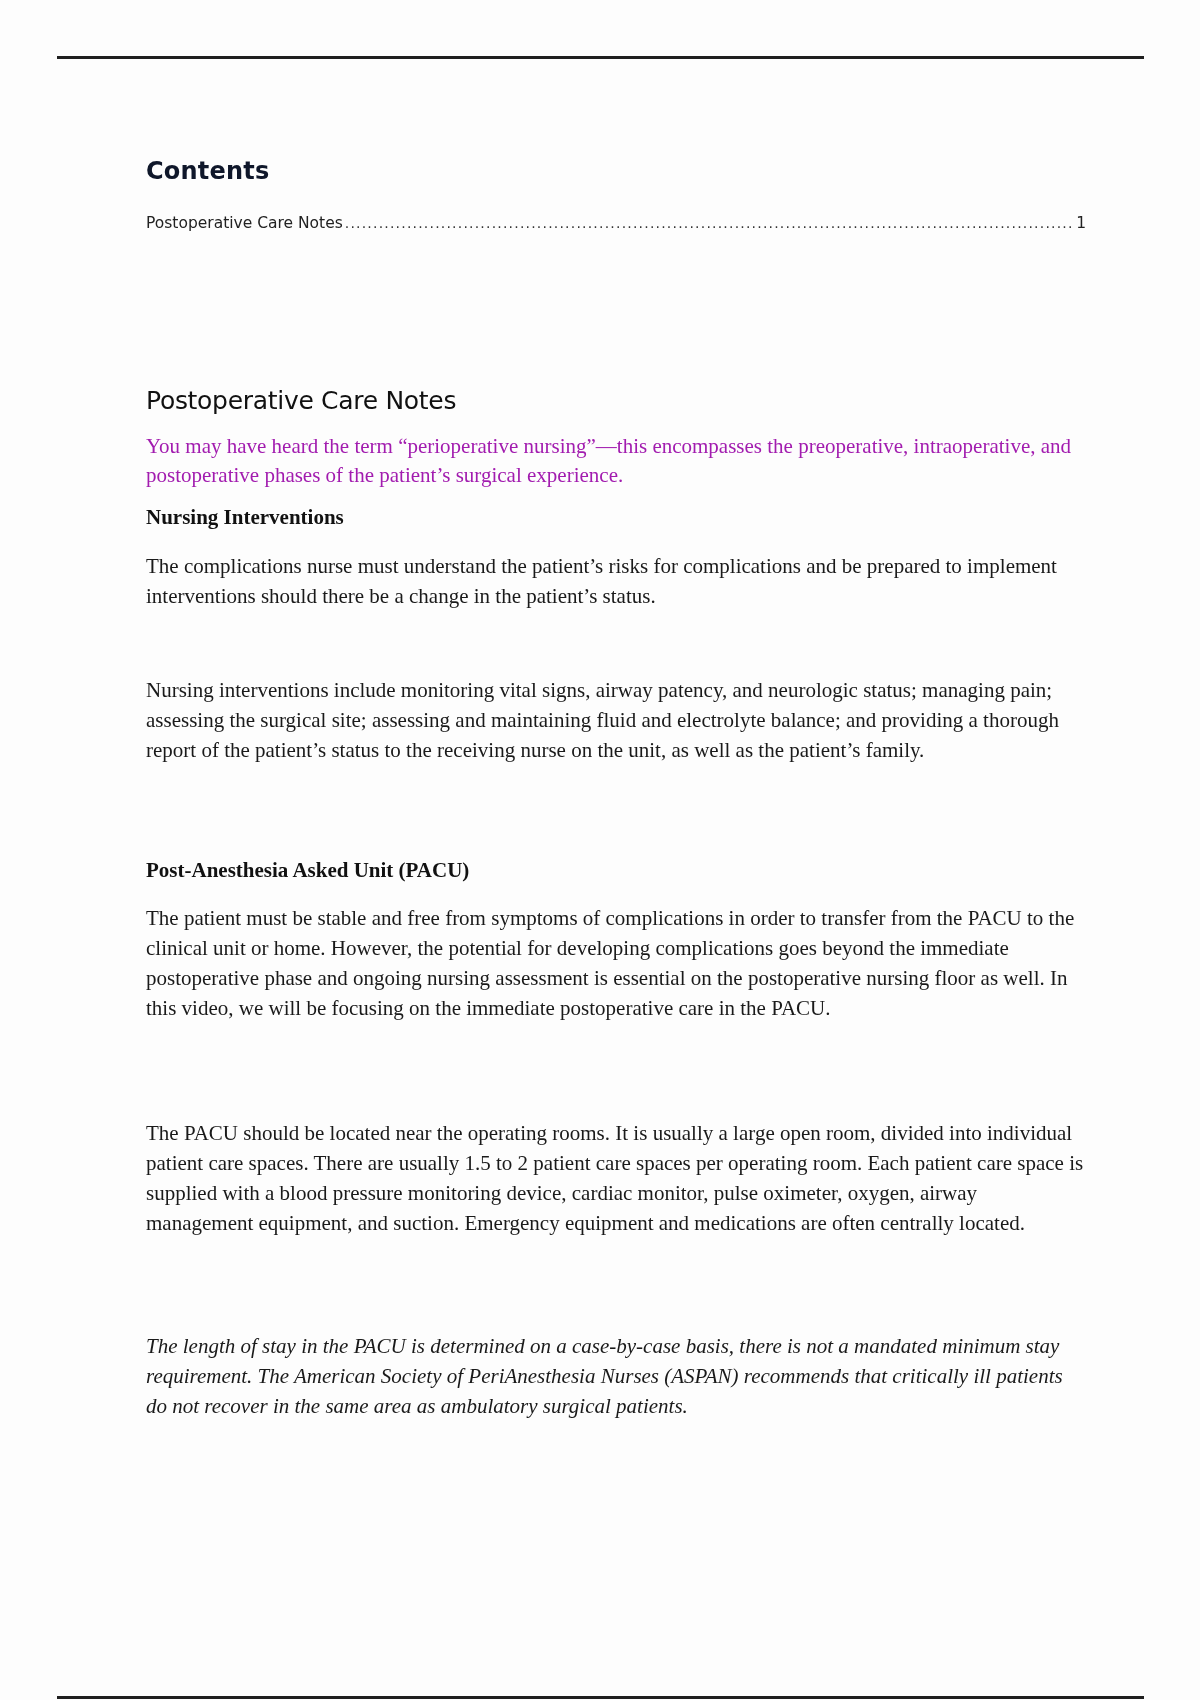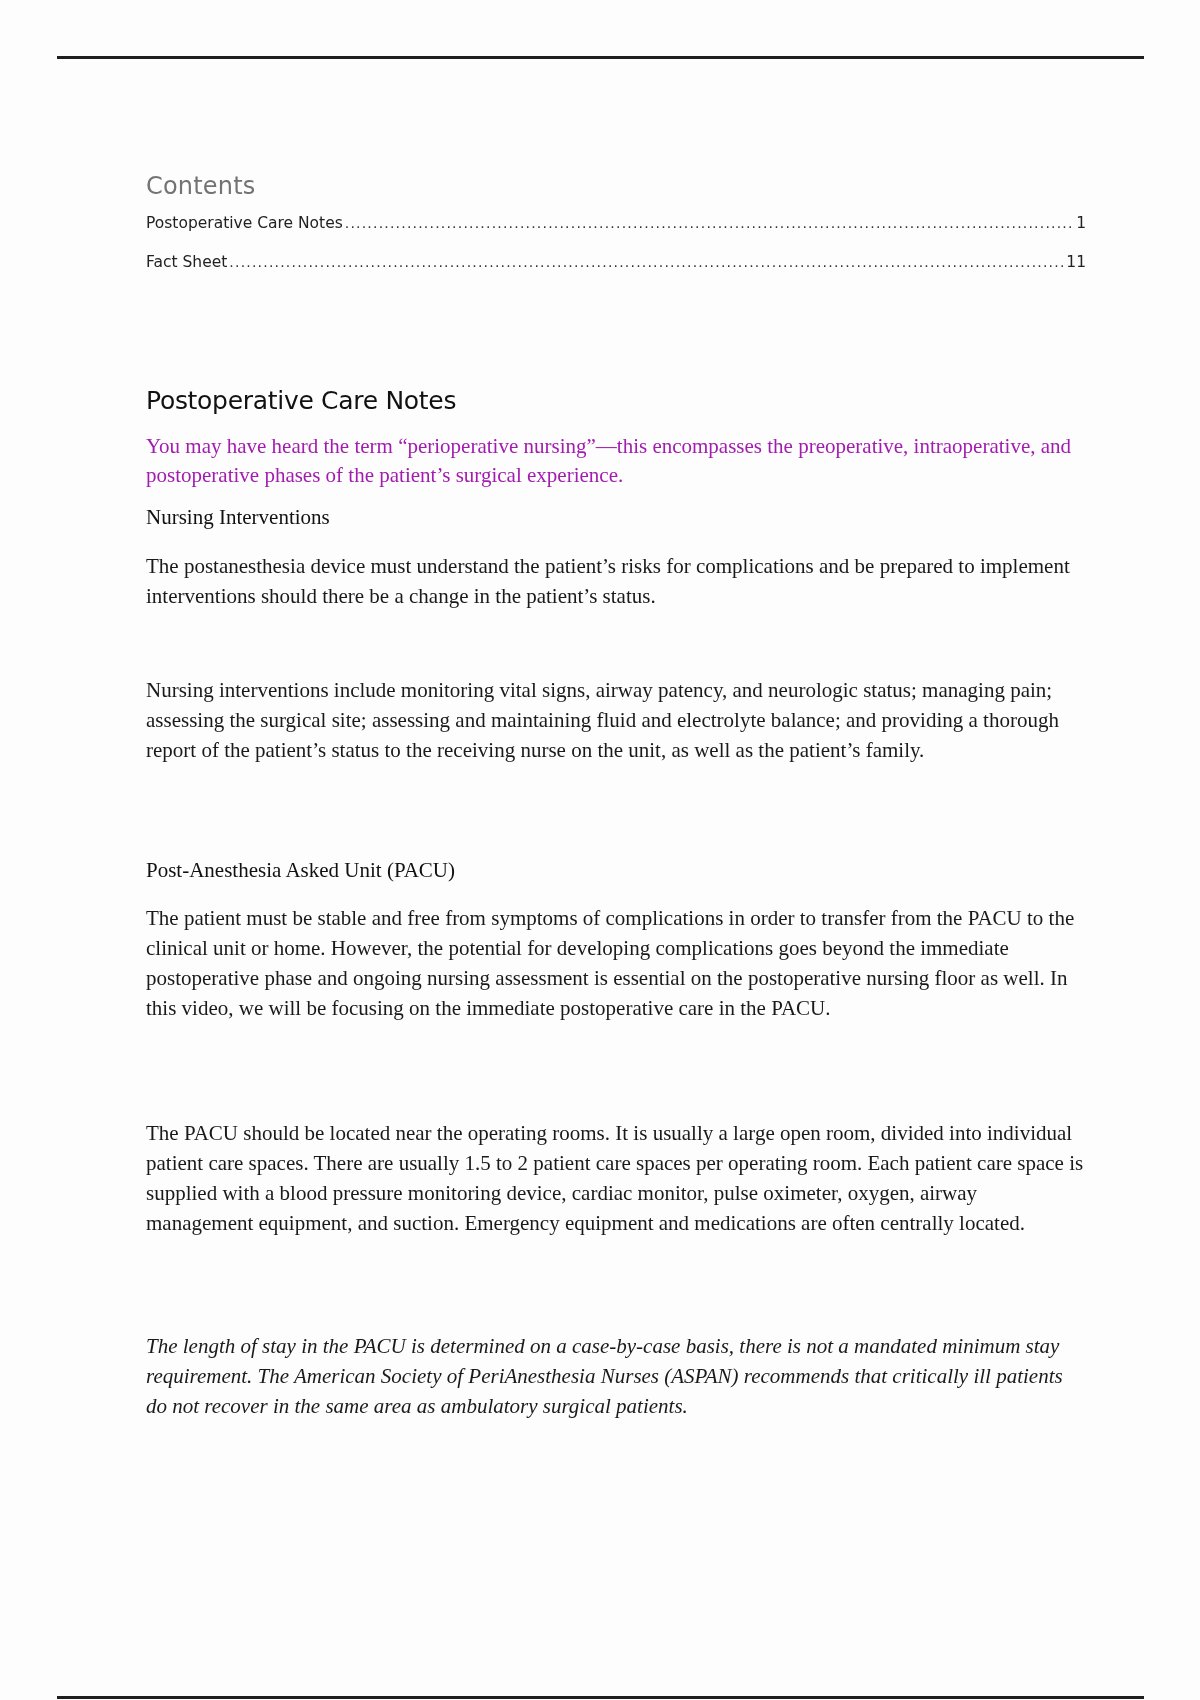--- a/index.html
+++ b/index.html
@@ -6,23 +6,23 @@
     html, body { width: 1200px; height: 1700px; background: #fdfdfd; overflow: hidden; }
     body { position: relative; font-family: "Liberation Serif", serif; color: #1c1c1c; }
 
     .rule { position: absolute; left: 57px; width: 1087px; height: 3px; background: #1f1f1f; }
     .rule.top { top: 56px; }
     .rule.bottom { top: 1696px; }
 
     .page { position: absolute; left: 146px; top: 0; width: 940px; }
 
     .toc-title {
-      position: absolute; top: 172px; left: 0;
-      font-family: "DejaVu Sans", sans-serif; font-size: 24px; color: #737373;
-      letter-spacing: 0.2px; font-weight: normal;
+      position: absolute; top: 157px; left: 0;
+      font-family: "DejaVu Sans", sans-serif; font-size: 24px; color: #0f172a;
+      letter-spacing: 0.2px; font-weight: bold;
     }
     .toc { position: absolute; top: 214px; left: 0; width: 940px; }
     .toc-entry {
       display: flex; align-items: baseline; height: 39px;
       font-family: "DejaVu Sans", sans-serif; font-size: 15.5px; color: #222;
       cursor: pointer;
     }
     .toc-entry .label { white-space: nowrap; padding-right: 2px; }
     .toc-entry .leader {
       flex: 1; overflow: hidden; white-space: nowrap; color: #333;
@@ -35,21 +35,21 @@
       position: absolute; top: 386px; left: 0;
       font-family: "DejaVu Sans", sans-serif; font-size: 25px; color: #111;
       letter-spacing: -0.3px; font-weight: normal;
     }
     .intro {
       position: absolute; top: 432px; left: 0; width: 940px;
       font-size: 21px; line-height: 29px; color: #a21caf;
     }
     .h2 {
       position: absolute; left: 0;
-      font-size: 21px; font-weight: normal; color: #111;
+      font-size: 21px; font-weight: bold; color: #111;
     }
     .para {
       position: absolute; left: 0; width: 940px;
       font-size: 21px; line-height: 30px; color: #1a1a1a;
     }
   </style>
 </head>
 <body>
 
 <div class="rule top"></div>
@@ -57,34 +57,29 @@
 <div class="page">
 
   <h2 class="toc-title">Contents</h2>
 
   <div class="toc">
     <div class="toc-entry">
       <span class="label">Postoperative Care Notes</span>
       <span class="leader"></span>
       <span class="page-num">1</span>
     </div>
-    <div class="toc-entry">
-      <span class="label">Fact Sheet</span>
-      <span class="leader"></span>
-      <span class="page-num">11</span>
-    </div>
   </div>
 
   <h1 class="h1">Postoperative Care Notes</h1>
 
   <p class="intro">You may have heard the term “perioperative nursing”—this encompasses the preoperative, intraoperative, and postoperative phases of the patient’s surgical experience.</p>
 
   <h3 class="h2" style="top:505px;">Nursing Interventions</h3>
 
-  <p class="para" style="top:551px;">The postanesthesia device must understand the patient’s risks for complications and be prepared to implement interventions should there be a change in the patient’s status.</p>
+  <p class="para" style="top:551px;">The complications nurse must understand the patient’s risks for complications and be prepared to implement interventions should there be a change in the patient’s status.</p>
 
   <p class="para" style="top:675px;">Nursing interventions include monitoring vital signs, airway patency, and neurologic status; managing pain; assessing the surgical site; assessing and maintaining fluid and electrolyte balance; and providing a thorough report of the patient’s status to the receiving nurse on the unit, as well as the patient’s family.</p>
 
   <h3 class="h2" style="top:858px;">Post-Anesthesia Asked Unit (PACU)</h3>
 
   <p class="para" style="top:903px;">The patient must be stable and free from symptoms of complications in order to transfer from the PACU to the clinical unit or home. However, the potential for developing complications goes beyond the immediate postoperative phase and ongoing nursing assessment is essential on the postoperative nursing floor as well. In this video, we will be focusing on the immediate postoperative care in the PACU.</p>
 
   <p class="para" style="top:1118px;">The PACU should be located near the operating rooms. It is usually a large open room, divided into individual patient care spaces. There are usually 1.5 to 2 patient care spaces per operating room. Each patient care space is supplied with a blood pressure monitoring device, cardiac monitor, pulse oximeter, oxygen, airway management equipment, and suction. Emergency equipment and medications are often centrally located.</p>
 
   <p class="para" style="top:1331px;font-style:italic;">The length of stay in the PACU is determined on a case-by-case basis, there is not a mandated minimum stay requirement. The American Society of PeriAnesthesia Nurses (ASPAN) recommends that critically ill patients do not recover in the same area as ambulatory surgical patients.</p>

